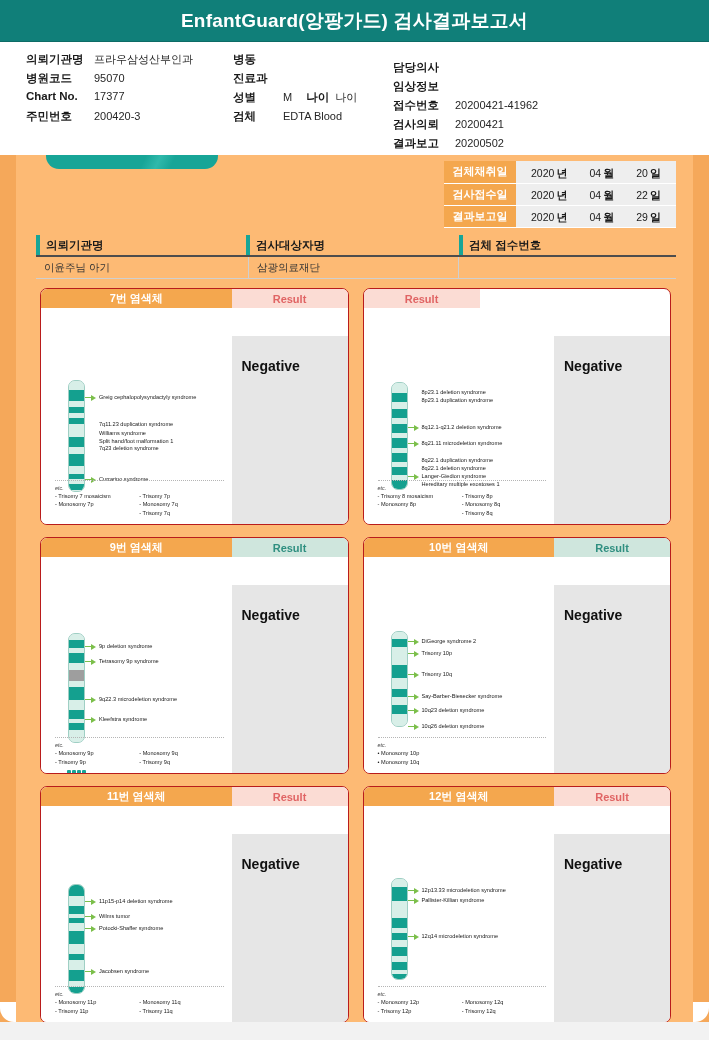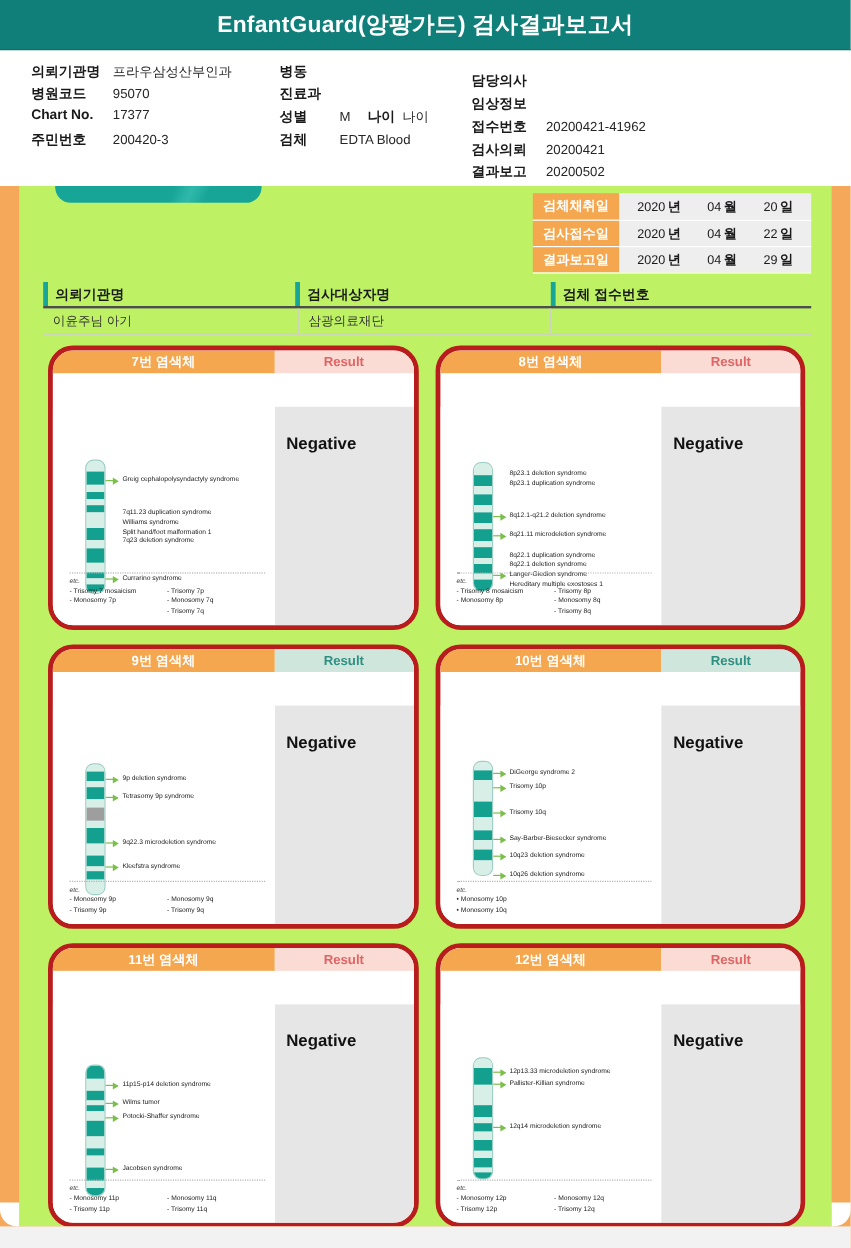--- a/index.html
+++ b/index.html
@@ -65,21 +65,21 @@
     height: 885px;
     background: #f5a85a;
     padding: 0;
   }
   .sheet-inner {
     position: absolute;
     left: 16px;
     right: 16px;
     top: 0;
     bottom: 18px;
-    background: #bef264;
+    background: #fdba74;
     overflow: hidden;
   }
   .sheet-bottom-strip {
     position: absolute;
     left: 0; right: 0; bottom: 0;
     height: 18px;
     background: #f2f2f2;
   }
   .sheet-corner-l, .sheet-corner-r {
     position: absolute;
@@ -172,22 +172,22 @@
     top: 133px;
     display: grid;
     grid-template-columns: 1fr 1fr;
     column-gap: 14px;
     row-gap: 12px;
   }
   .card {
     position: relative;
     height: 237px;
     background: #ffffff;
-    border: 4px solid #b91c1c;
-    border-radius: 21px;
+    border: 1px solid #b91c1c;
+    border-radius: 7px;
     overflow: hidden;
     display: flex;
     flex-direction: column;
   }
   .card-head { display: flex; height: 19px; flex: 0 0 19px; }
   .card-head .chr-title {
     flex: 1 1 auto;
     background: #f4a74e;
     color: #ffffff;
     font-size: 11px;
@@ -498,21 +498,20 @@
                 </div>
               </div>
             </div>
             <div class="res-pane">
               <div class="res-value">Negative</div>
             </div>
           </div>
         </div>
         <div class="card">
           <div class="card-head">
-            <div class="chr-title">8번 염색체</div>
             <div class="res-title res-pink">Result</div>
           </div>
           <div class="card-body">
             <div class="chr-pane">
               <div class="ideo" style="top: 46px; height: 108px;">
                 <div class="band" style="height: 9.72px; background: rgb(216, 239, 232);"></div>
                 <div class="band" style="height: 9.72px; background: rgb(20, 160, 143);"></div>
                 <div class="band" style="height: 6.48px; background: rgb(216, 239, 232);"></div>
                 <div class="band" style="height: 8.64px; background: rgb(20, 160, 143);"></div>
                 <div class="band" style="height: 6.48px; background: rgb(216, 239, 232);"></div>

